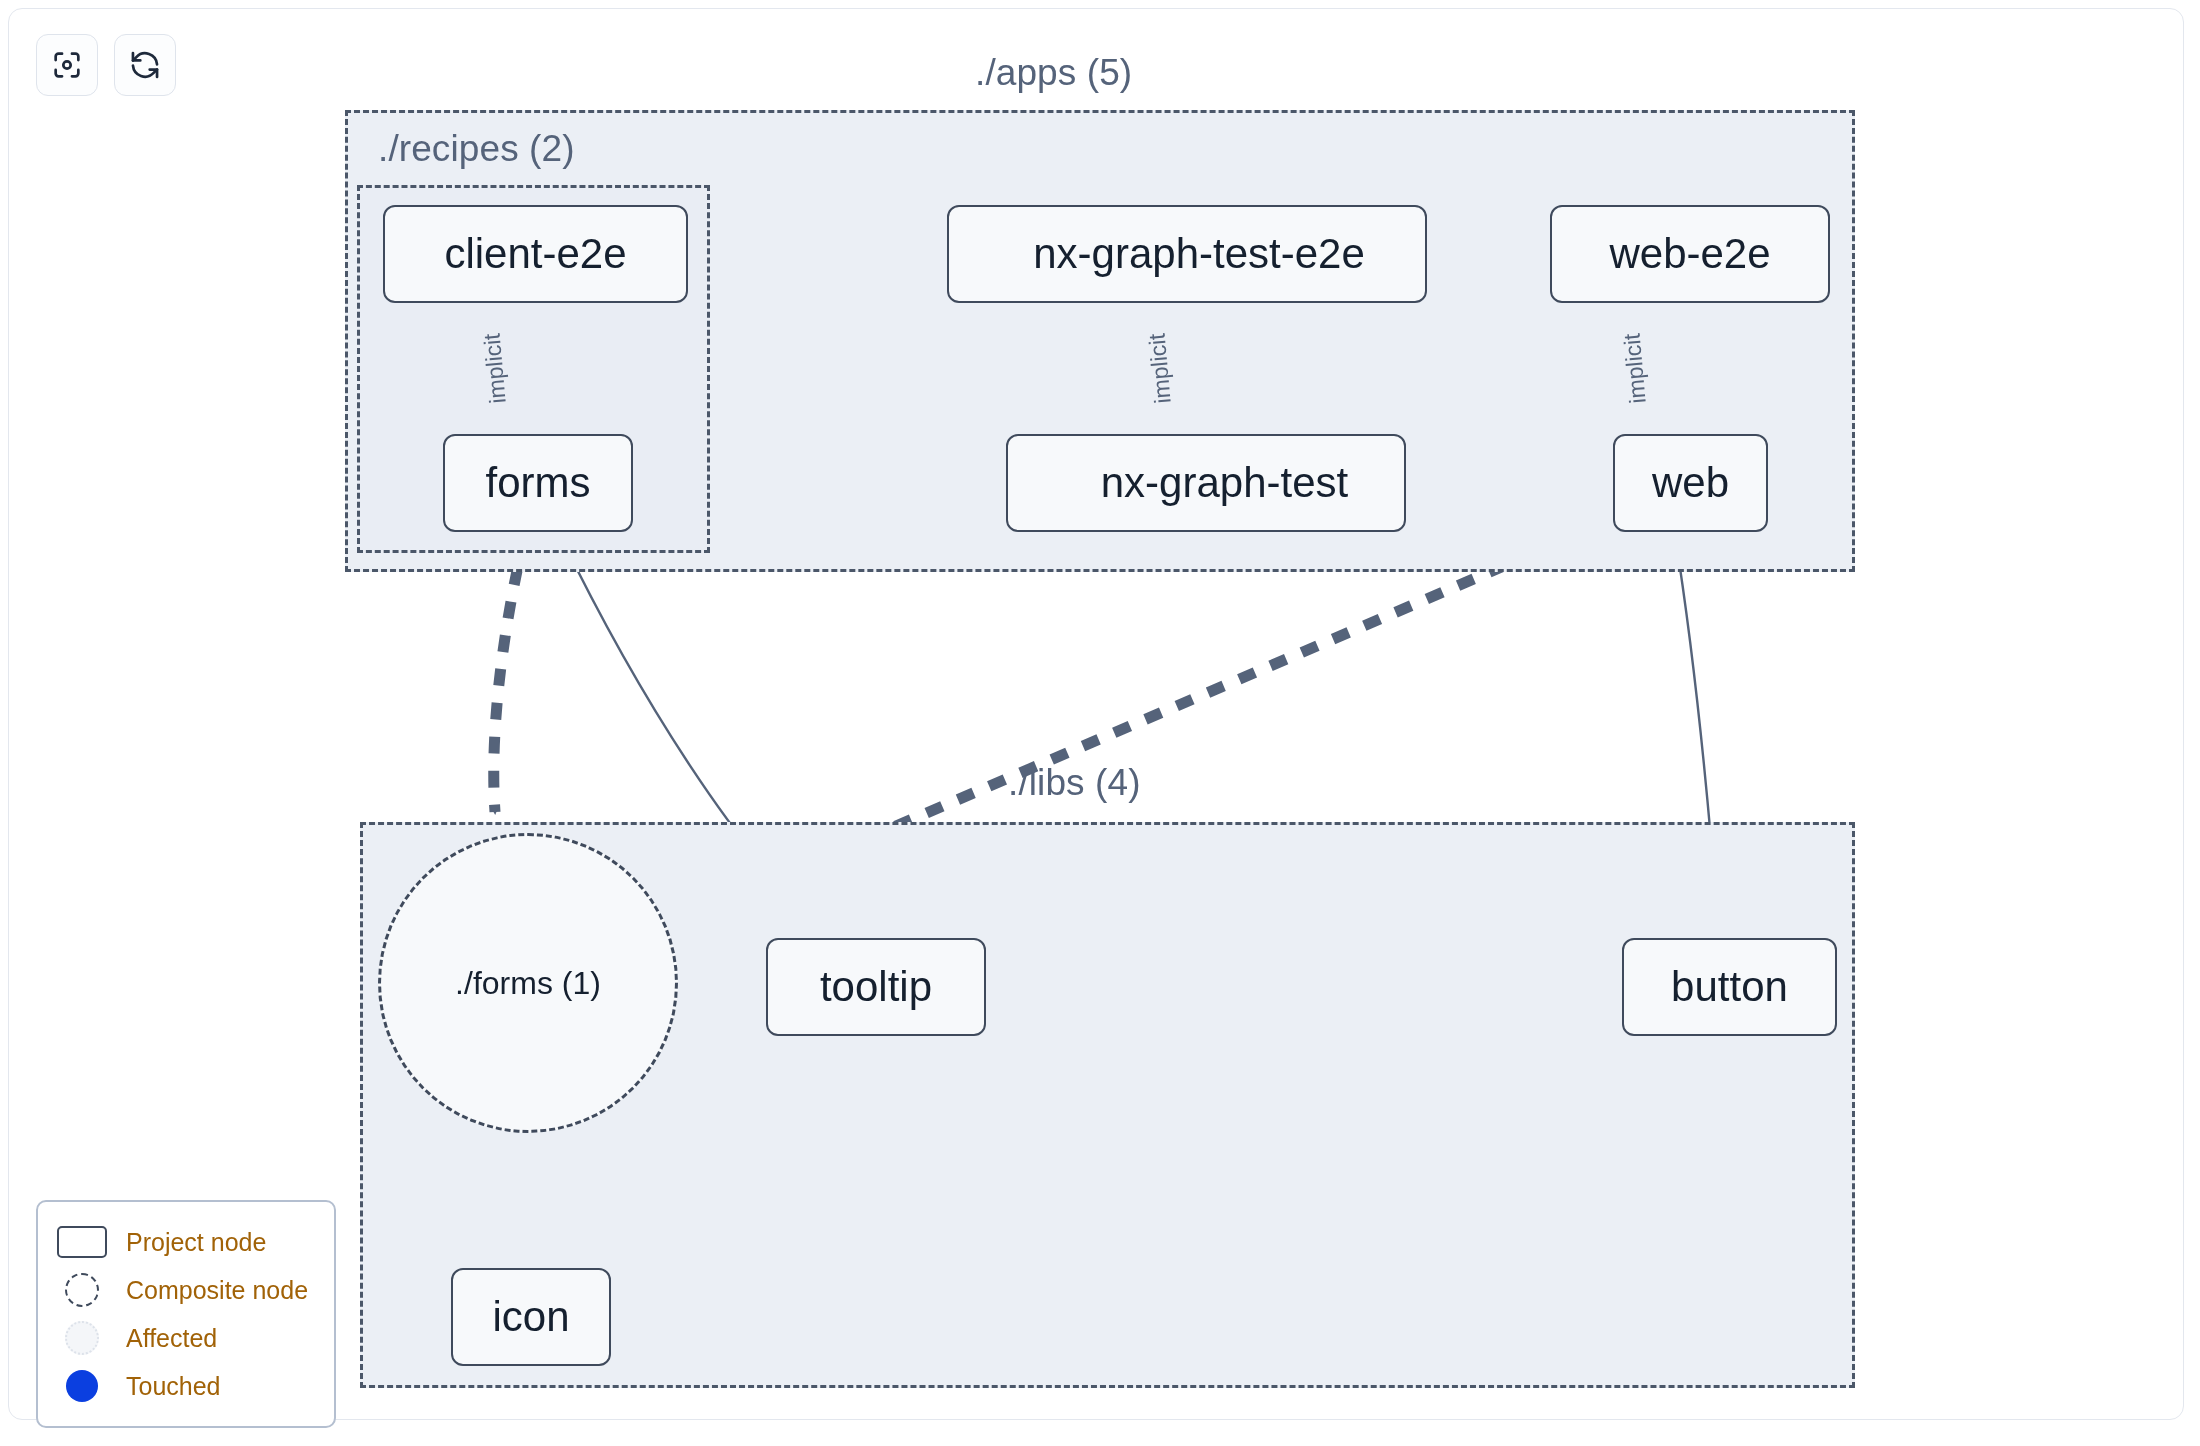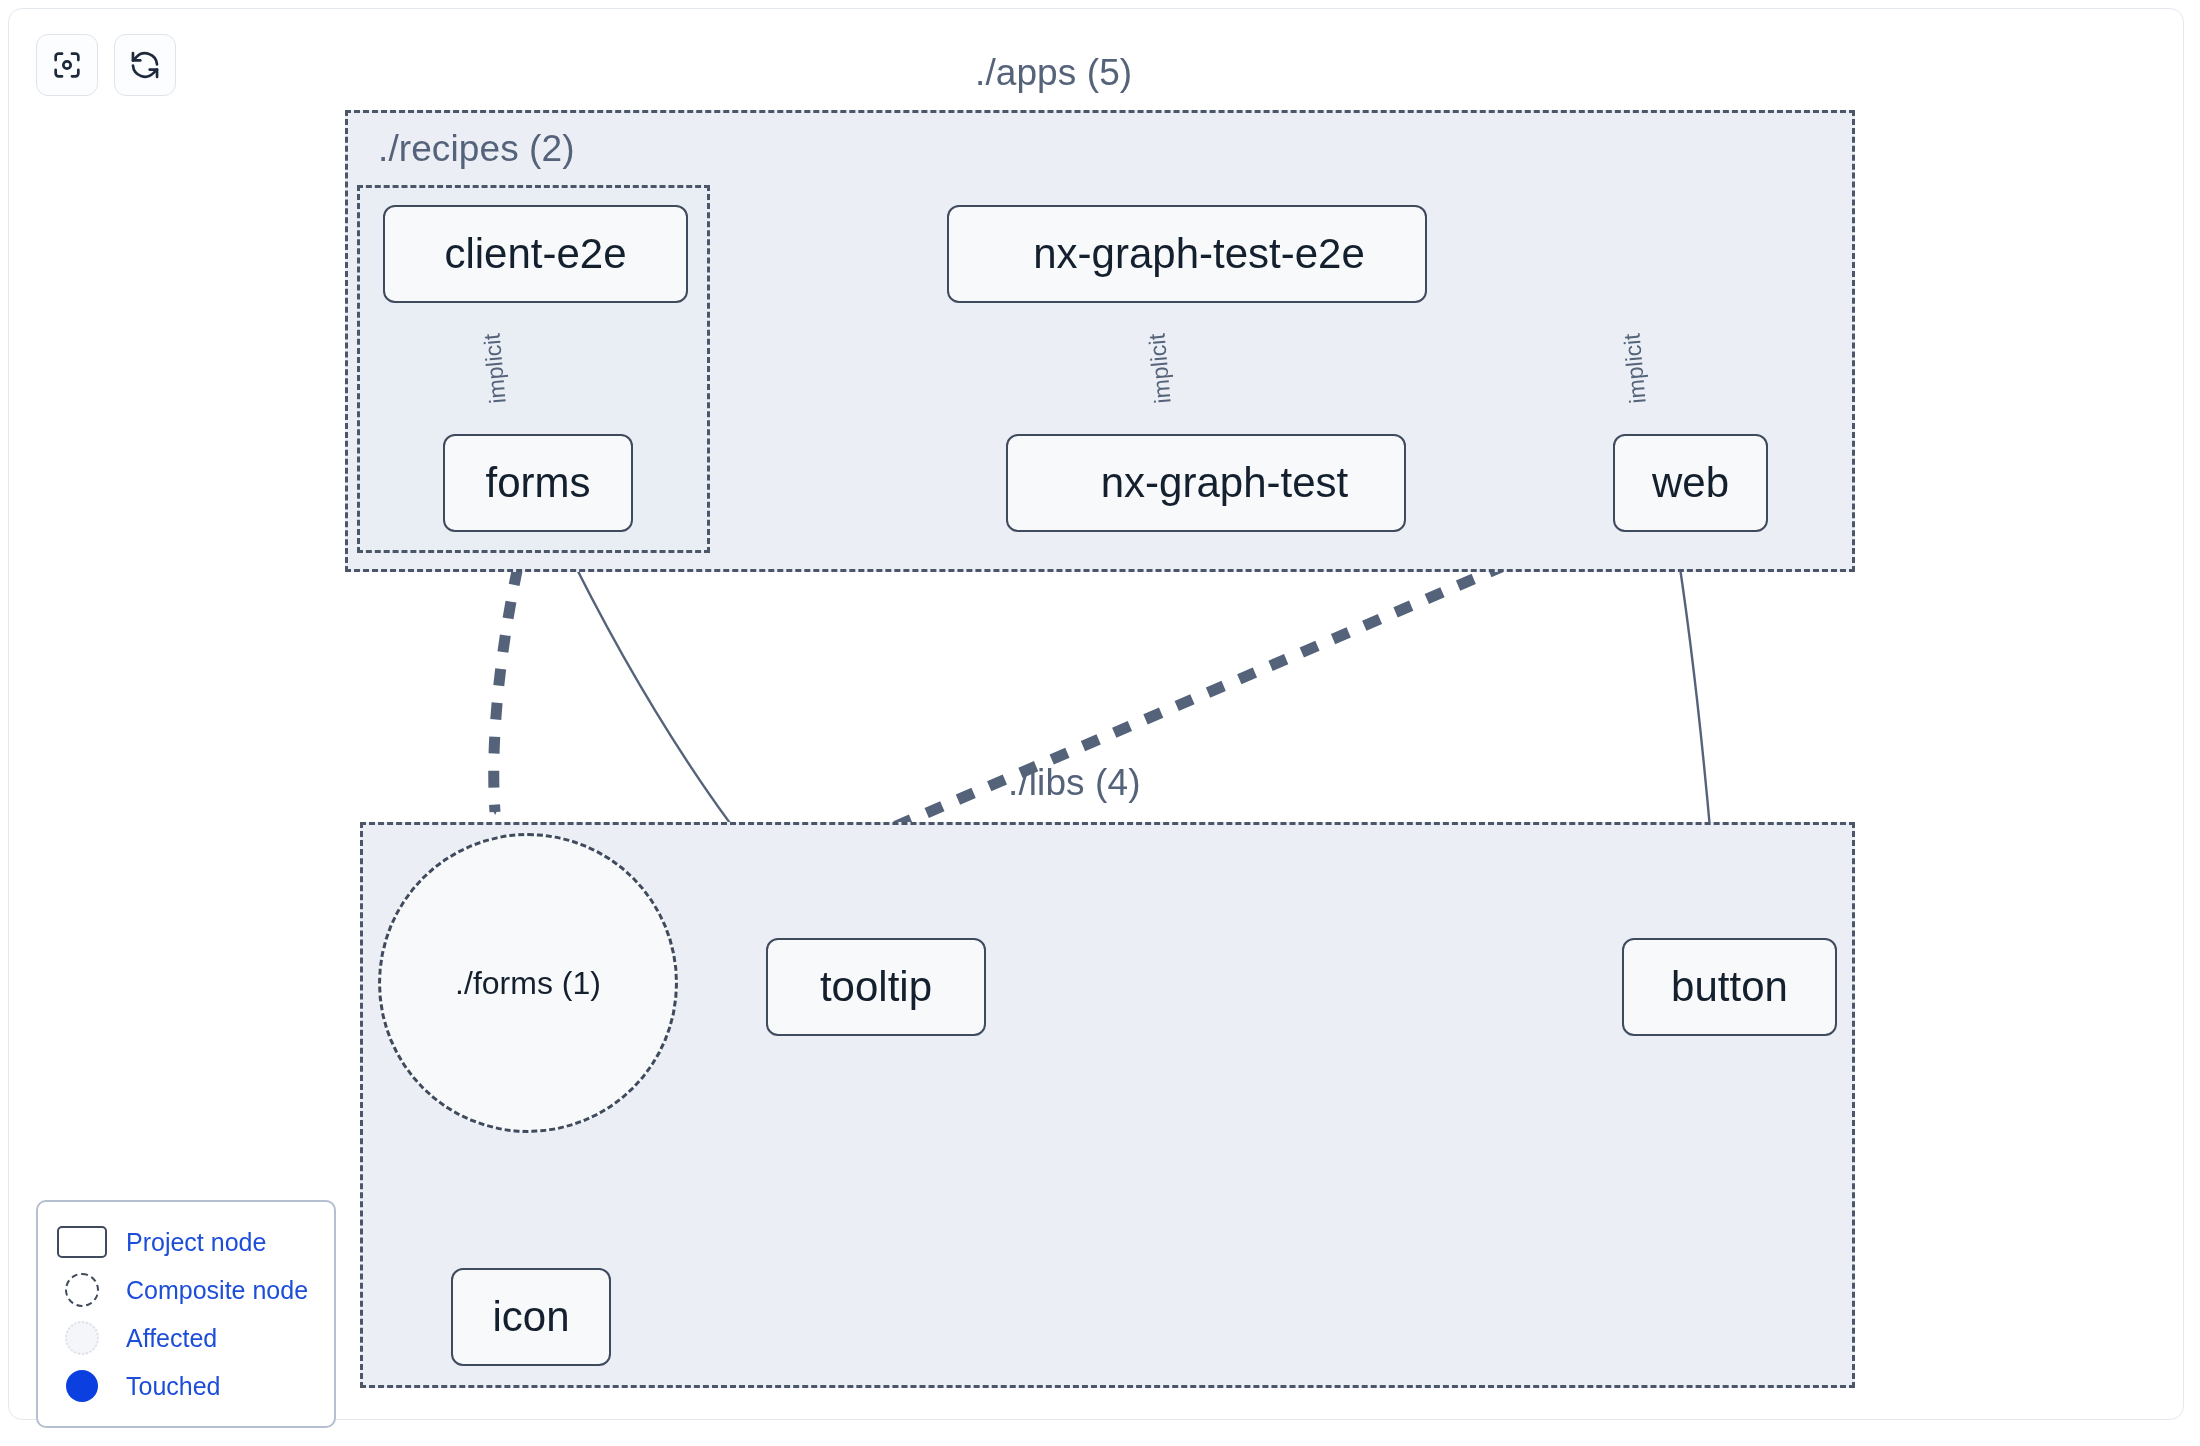--- a/index.html
+++ b/index.html
@@ -142,21 +142,21 @@
     z-index: 50;
   }
   .legend-row {
     display: flex;
     align-items: center;
     height: 48px;
     gap: 18px;
   }
   .legend-label {
     font-size: 25px;
-    color: #1d4ed8;
+    color: #a16207;
     white-space: nowrap;
   }
   .lg-swatch {
     width: 52px;
     min-width: 52px;
     height: 34px;
     display: flex;
     align-items: center;
     justify-content: center;
   }
@@ -257,20 +257,21 @@
   </svg>
 
   <div class="edge-label" style="left:460px; top:355px; transform:rotate(-95deg);">implicit</div>
   <div class="edge-label" style="left:1125px; top:355px; transform:rotate(-95deg);">implicit</div>
   <div class="edge-label" style="left:1600px; top:355px; transform:rotate(-95deg);">implicit</div>
 
   <div class="node" style="left:383px; top:205px; width:305px; height:98px;">client-e2e</div>
 
   <div class="node" style="left:947px; top:205px; width:480px; height:98px;padding-left:24px;">nx-graph-test-e2e</div>
 
+  <div class="node" style="left:1550px; top:205px; width:280px; height:98px;">web-e2e</div>
 
   <div class="node" style="left:443px; top:434px; width:190px; height:98px;">forms</div>
 
   <div class="node" style="left:1006px; top:434px; width:400px; height:98px;padding-left:37px;">nx-graph-test</div>
 
   <div class="node" style="left:1613px; top:434px; width:155px; height:98px;">web</div>
 
   <div class="node-composite" style="left:378px; top:833px; width:300px; height:300px;">./forms (1)</div>
 
   <div class="node" style="left:766px; top:938px; width:220px; height:98px;">tooltip</div>

